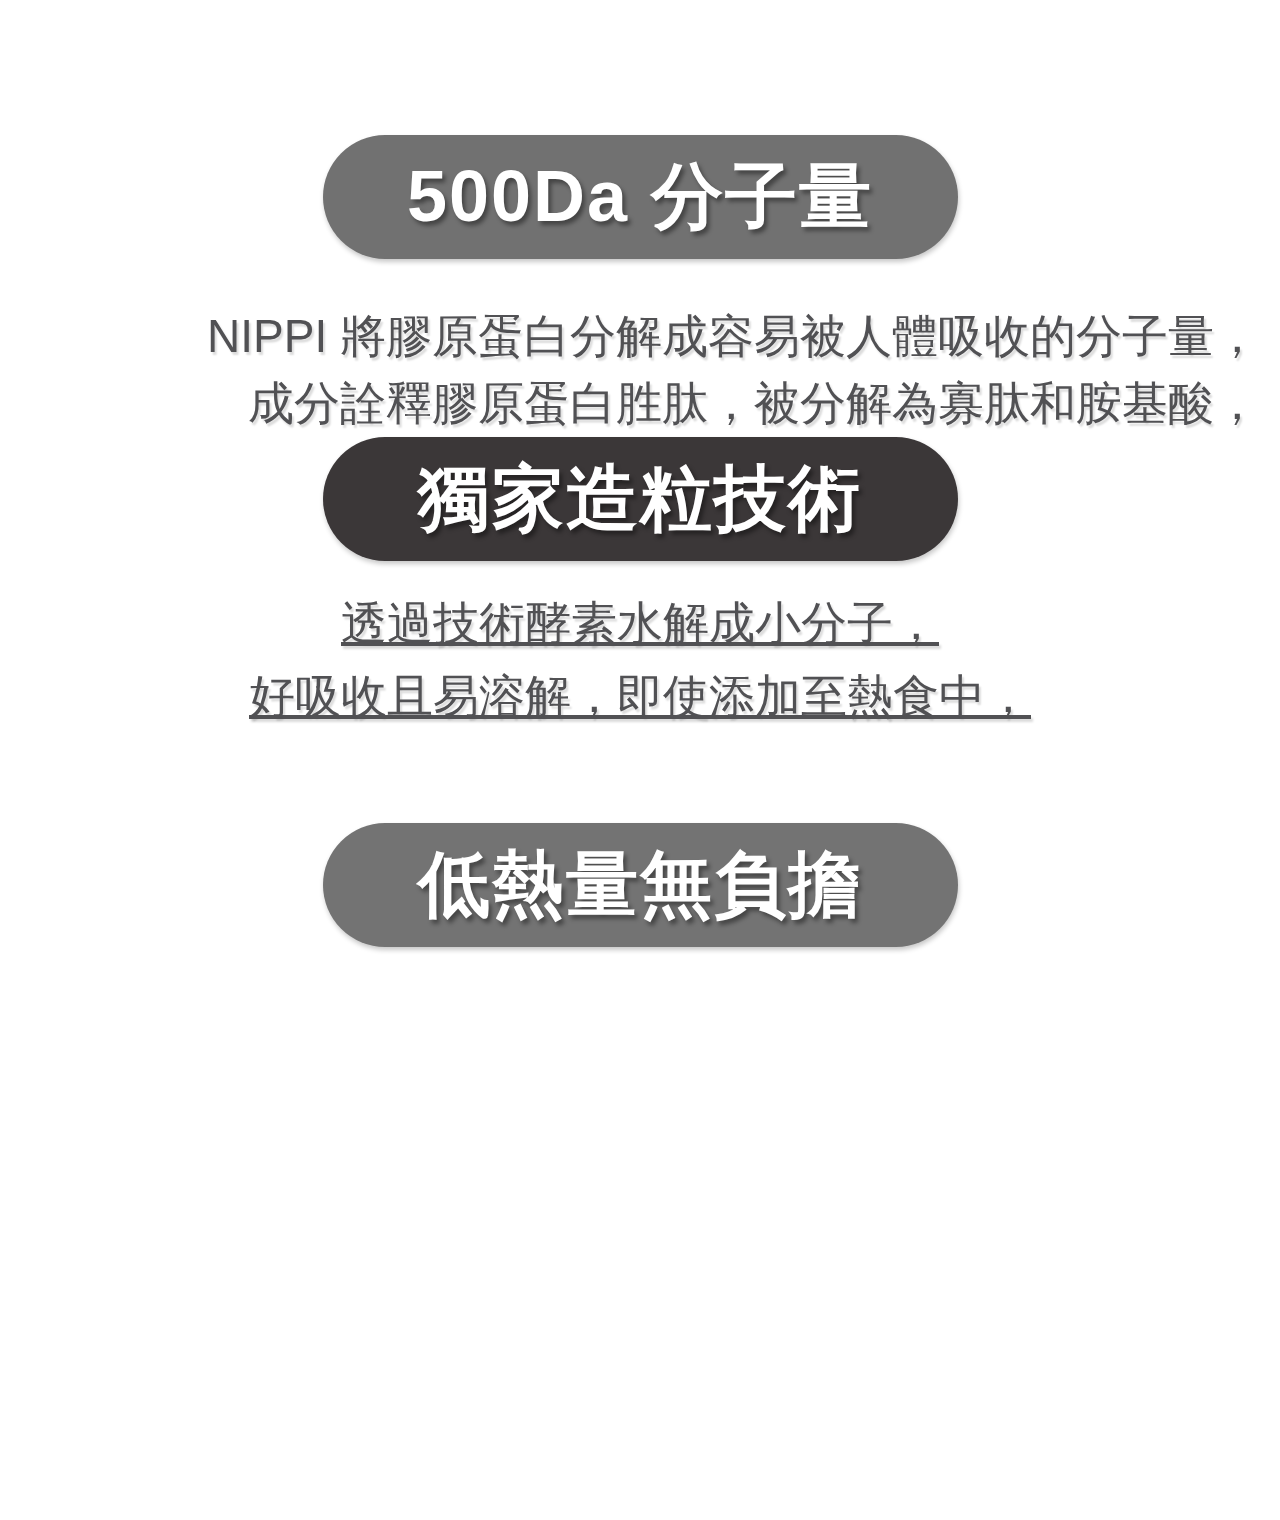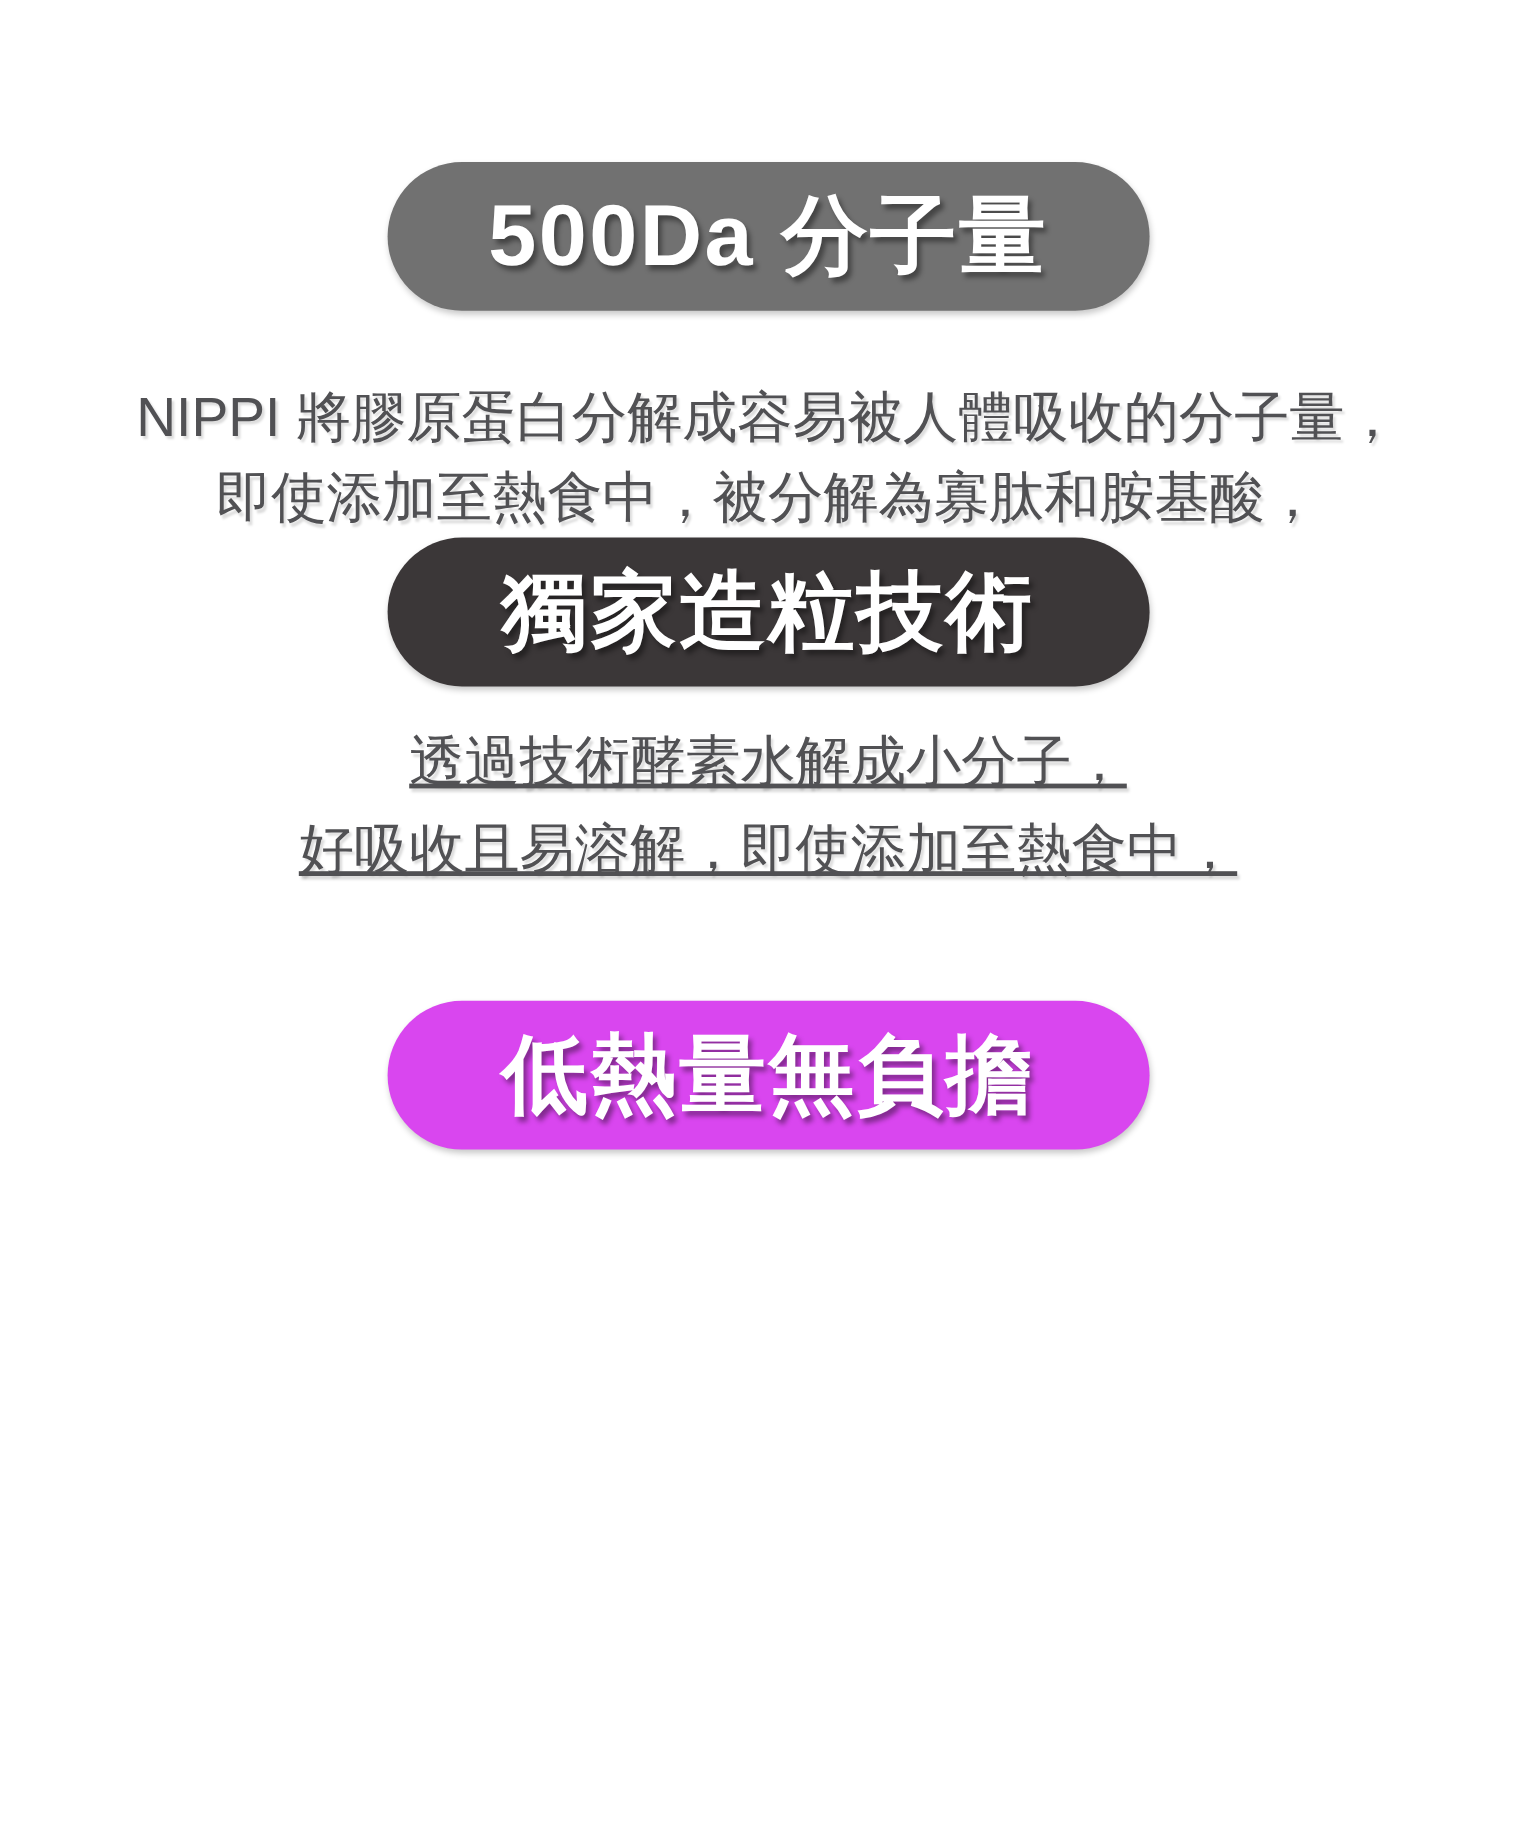--- a/index.html
+++ b/index.html
@@ -50,46 +50,46 @@
     font-size: 46px;
     font-weight: 400;
     text-shadow: 2px 3px 2px rgba(0,0,0,0.14);
   }
   .body-text p {
     margin: 0;
     white-space: nowrap;
   }
   
   .feature-1 .pill { margin-top: 135px; }
-  .feature-1 .body-text { margin-top: 55px; line-height: 67px; }
+  .feature-1 .body-text { margin-top: 44px; line-height: 67px; text-align: right; }
   
   .feature-2 .pill { }
   .feature-2 .body-text { margin-top: 26px; line-height: 73px; text-decoration: underline; }
   
   .feature-3 .pill { margin-top: 90px; }
   .feature-3 .body-text { margin-top: 32px; line-height: 72px; }
 </style>
 </head>
 <body>
 
 <div class="page">
 
   <section class="feature feature-1">
     <div class="pill" style="background: rgb(113, 113, 113);">500Da 分子量</div>
     <div class="body-text">
       <p>NIPPI 將膠原蛋白分解成容易被人體吸收的分子量，</p>
-      <p>即使添加至熱食中，被分解為寡肽和胺基酸，</p>
+      <p>成分詮釋膠原蛋白胜肽，被分解為寡肽和胺基酸，</p>
     </div>
   </section>
 
   <section class="feature feature-2">
     <div class="pill" style="background: rgb(59, 55, 56);">獨家造粒技術</div>
     <div class="body-text">
       <p>透過技術酵素水解成小分子，</p>
       <p>好吸收且易溶解，即使添加至熱食中，</p>
     </div>
   </section>
 
   <section class="feature feature-3">
-    <div class="pill" style="background: #d946ef;">低熱量無負擔</div>
+    <div class="pill" style="background: #737373;">低熱量無負擔</div>
   </section>
 
 </div>
 
 </body></html>

